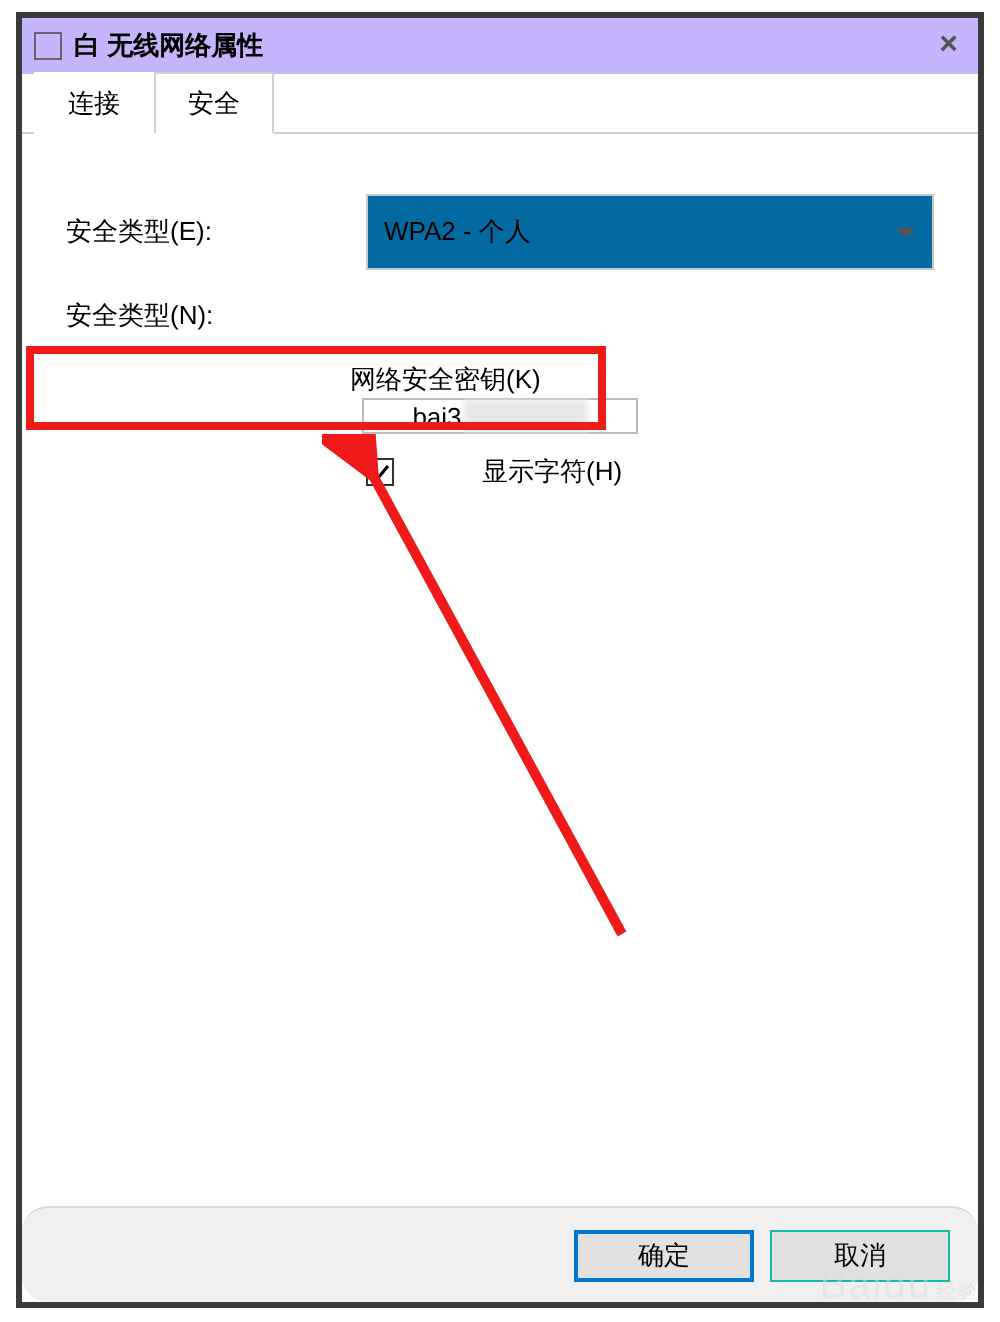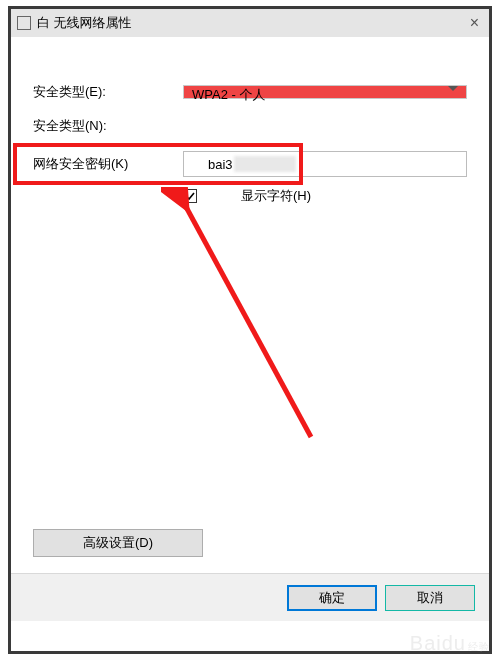--- a/index.html
+++ b/index.html
@@ -18,21 +18,22 @@
     left: 8px; top: 6px;
     width: 484px; height: 648px;
     border: 3px solid #3a3a3a;
     background: #fff;
   }
   .titlebar {
     height: 28px;
     display: flex;
     align-items: center;
     padding: 0 6px;
-    background: #e5e5e5;
+    background: #c4b5fd;
+    font-weight: bold;
   }
   .title-icon {
     width: 14px; height: 14px;
     border: 1px solid #666;
     margin-right: 6px;
   }
   .title-text { flex: 1; font-size: 13px; color: #000; }
   .close-x { font-size: 16px; color: #555; padding: 0 4px; cursor: default; }
   .tabs {
     display: flex;
@@ -59,34 +60,33 @@
   }
   .content {
     position: relative;
     padding: 30px 22px 0 22px;
     height: calc(100% - 28px - 30px - 48px);
   }
   .row {
     display: flex;
     align-items: center;
     margin-bottom: 14px;
-    margin-top: 16px;
   }
   .lbl {
     width: 150px;
     flex-shrink: 0;
     color: #000;
   }
   .dropdown {
     flex: 1;
-    height: 14px;
-    background: #ef4444;
+    height: 38px;
+    background: #0369a1;
     border: 1px solid #c8c8c8;
     display: flex;
-    align-items: flex-start;
+    align-items: center;
     padding: 0 8px;
     position: relative;
   }
   .dropdown .dd-text { flex: 1; color: #000; }
   .dropdown .dd-caret {
     width: 0; height: 0;
     border-left: 5px solid transparent;
     border-right: 5px solid transparent;
     border-top: 5px solid #555;
   }
@@ -143,20 +143,21 @@
   }
   .bottom-bar {
     height: 48px;
     background: #f0f0f0;
     border-top: 1px solid #d9d9d9;
     display: flex;
     justify-content: flex-end;
     align-items: center;
     padding-right: 14px;
     gap: 8px;
+    border-radius: 13px;
   }
   .btn {
     width: 90px; height: 26px;
     background: #e1e1e1;
     border: 1px solid #14b8a6;
     display: flex;
     align-items: center;
     justify-content: center;
     cursor: default;
   }
@@ -185,36 +186,40 @@
 <body>
 
 <div class="outer">
 
   <div class="titlebar">
     <span class="title-icon"></span>
     <span class="title-text">白 无线网络属性</span>
     <span class="close-x">×</span>
   </div>
 
+  <div class="tabs">
+    <div class="tab">连接</div>
+    <div class="tab active">安全</div>
+  </div>
 
   <div class="content">
 
     <div class="row">
       <span class="lbl">安全类型(E):</span>
       <div class="dropdown">
         <span class="dd-text">WPA2 - 个人</span>
         <span class="dd-caret"></span>
       </div>
     </div>
 
     <div class="row">
       <span class="lbl">安全类型(N):</span>
     </div>
 
-    <div class="row" style="margin-bottom:10px;">
+    <div class="row" style="margin-bottom:10px;flex-direction:column;">
       <span class="lbl">网络安全密钥(K)</span>
       <div class="text-input">
         <span>bai3</span>
           <span class="blurred"></span>
       </div>
     </div>
 
     <div class="checkbox-row">
       <span class="chk">
         <svg viewBox="0 0 10 10">
@@ -228,21 +233,20 @@
 
     <svg class="arrow-svg" style="left:150px; top:150px; width:170px; height:260px;" viewBox="0 0 170 260">
       <defs>
         <marker id="ah" markerWidth="14" markerHeight="12" refX="3" refY="6" orient="auto">
           <path d="M12 1 L1 6 L12 11 L9 6 Z" fill="#f01a1a"></path>
         </marker>
       </defs>
       <line x1="150" y1="250" x2="24" y2="18" stroke="#f01a1a" stroke-width="5" marker-end="url(#ah)"></line>
     </svg>
 
-    <div class="adv-btn">高级设置(D)</div>
   </div>
 
   <div class="bottom-bar">
     <div class="btn primary">确定</div>
     <div class="btn">取消</div>
   </div>
 
 </div>
 
 <div class="watermark">

